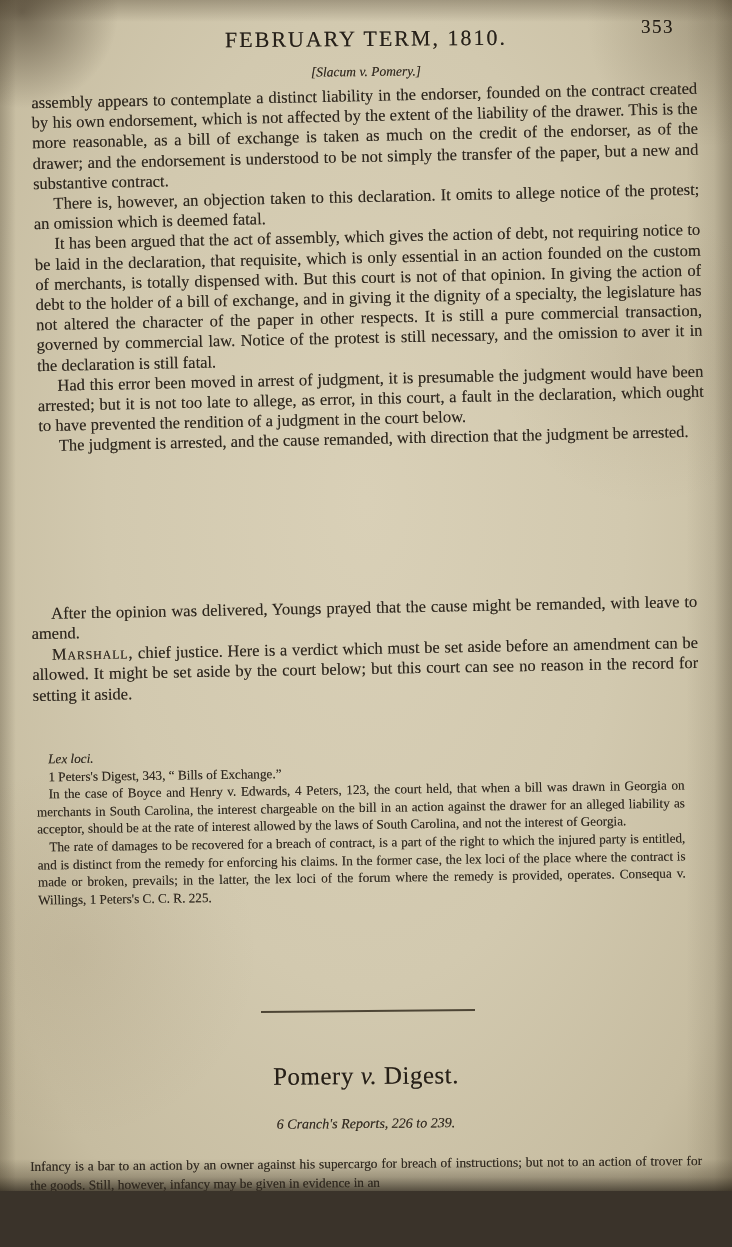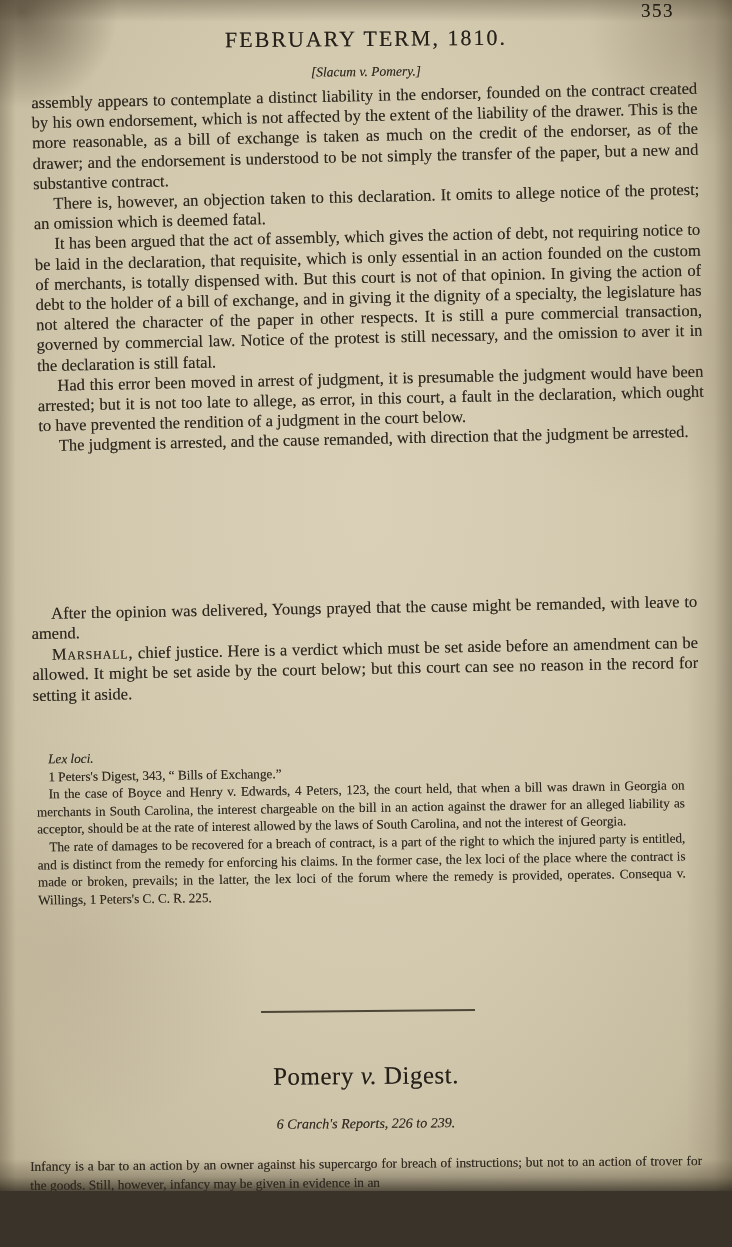--- a/index.html
+++ b/index.html
@@ -21,21 +21,21 @@
       linear-gradient(to right, rgba(60,50,32,0.28), rgba(60,50,32,0) 16px),
       radial-gradient(ellipse at 50% 42%, #d9d0b7 0%, #d2c9af 50%, #c6bca0 85%, #b7ac8f 100%);
     text-shadow: 0 0 0.5px rgba(46,39,30,0.55);
   }
   .running-head {
     position: absolute; top: 26px; left: 0; width: 100%;
     text-align: center; font-size: 22px; letter-spacing: 2px;
     color: #27211a; transform: rotate(-0.5deg);
   }
   .page-number {
-    position: absolute; top: 0; right: 58px;
+    position: absolute; top: 16px; right: 58px;
     font-size: 19px; letter-spacing: 1.5px; color: #241e16;
   }
   .case-caption {
     position: absolute; top: 64px; left: 0; width: 100%;
     text-align: center; font-size: 13.5px; font-style: italic;
     color: #332b21; transform: rotate(-0.6deg);
   }
   .opinion {
     position: absolute; top: 86px; left: 31px; width: 666px;
     font-size: 16.5px; line-height: 20.2px; text-align: justify;

